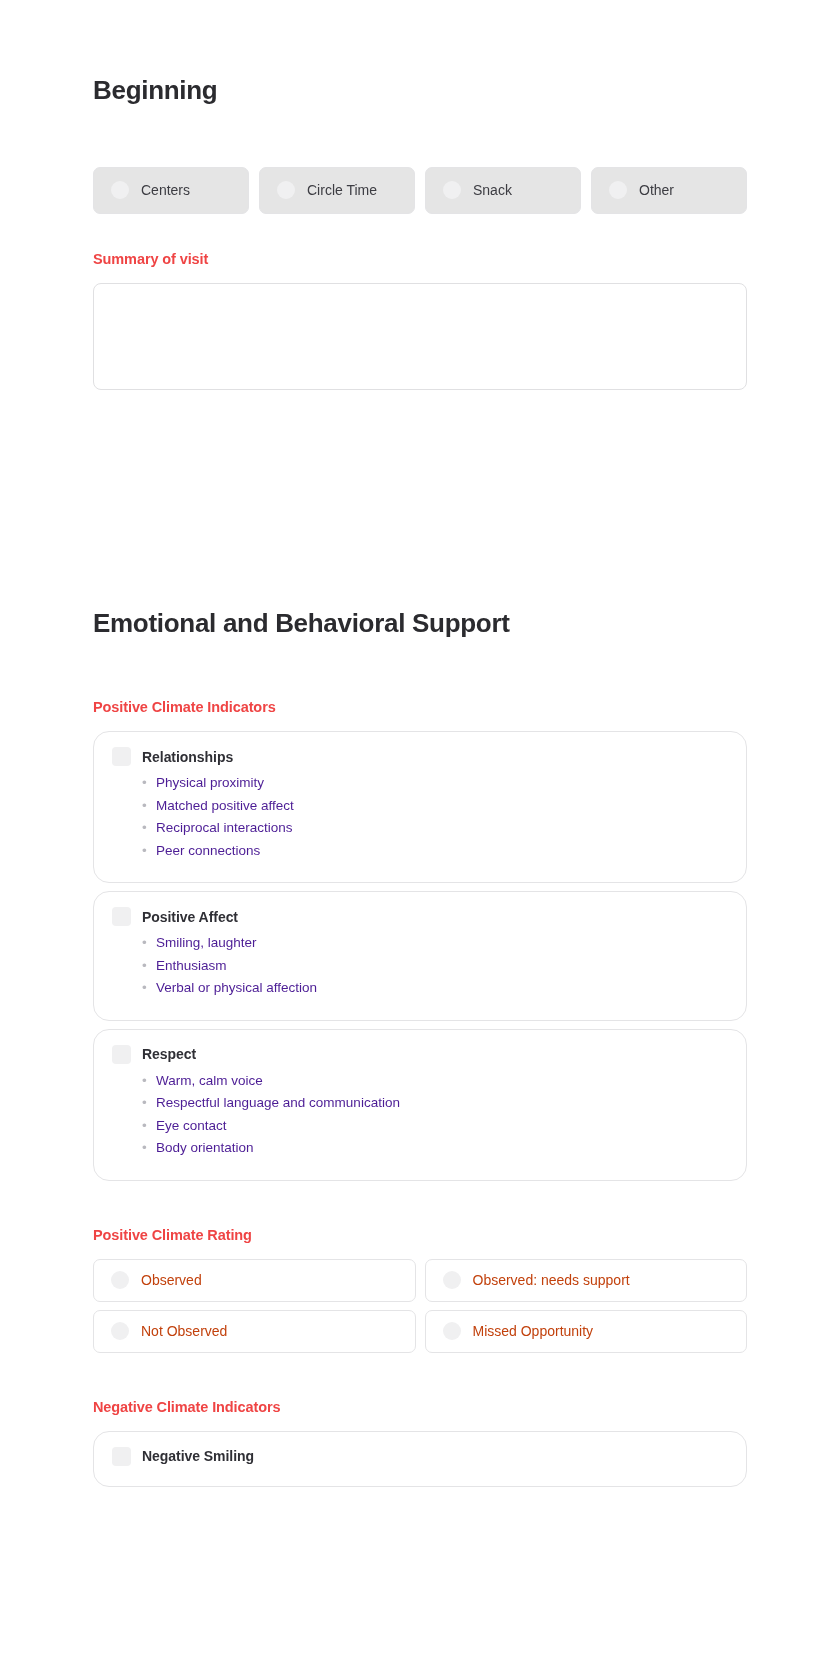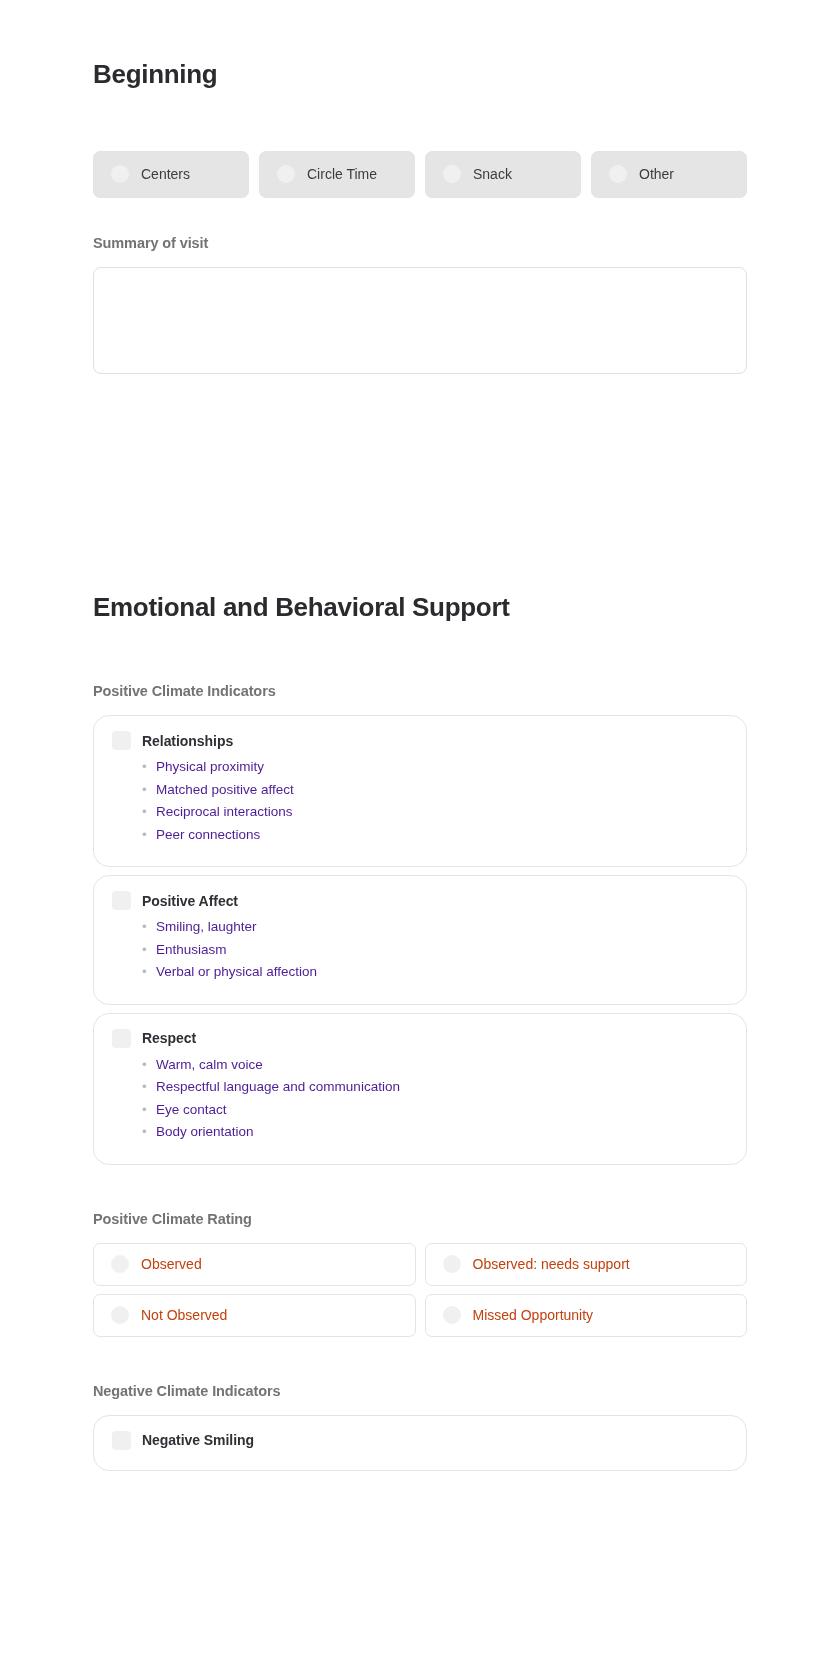--- a/index.html
+++ b/index.html
@@ -14,36 +14,36 @@
 
   .page {
     position: relative;
     width: 840px;
     height: 1680px;
     background: #ffffff;
     overflow: hidden;
   }
 
   .content {
-    padding: 0 93px;
+    padding: 16px 93px;
   }
 
   
   .section-title {
     font-size: 26px;
     font-weight: bold;
     color: #2b2b2f;
     letter-spacing: -0.3px;
     line-height: 1.1;
   }
 
   .group-label {
     font-size: 14.5px;
     font-weight: bold;
-    color: #737373;
+    color: #ef4444;
     letter-spacing: -0.1px;
   }
 
   
   .pad-beginning-title  { padding-top: 60px; }
   .pad-after-title      { height: 62px; }
   .pad-after-options    { height: 37px; }
   .pad-after-sumlabel   { height: 16px; }
   .pad-big-gap          { height: 215px; }
   .pad-after-section    { height: 62px; }

